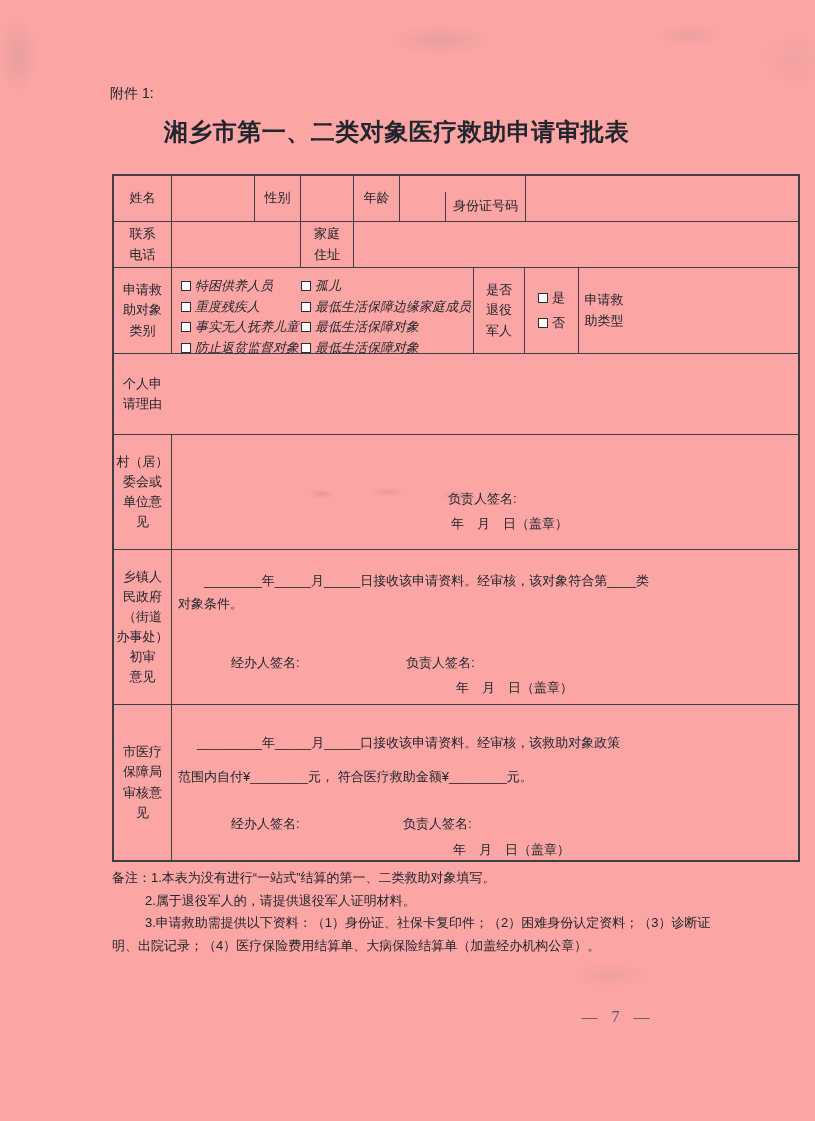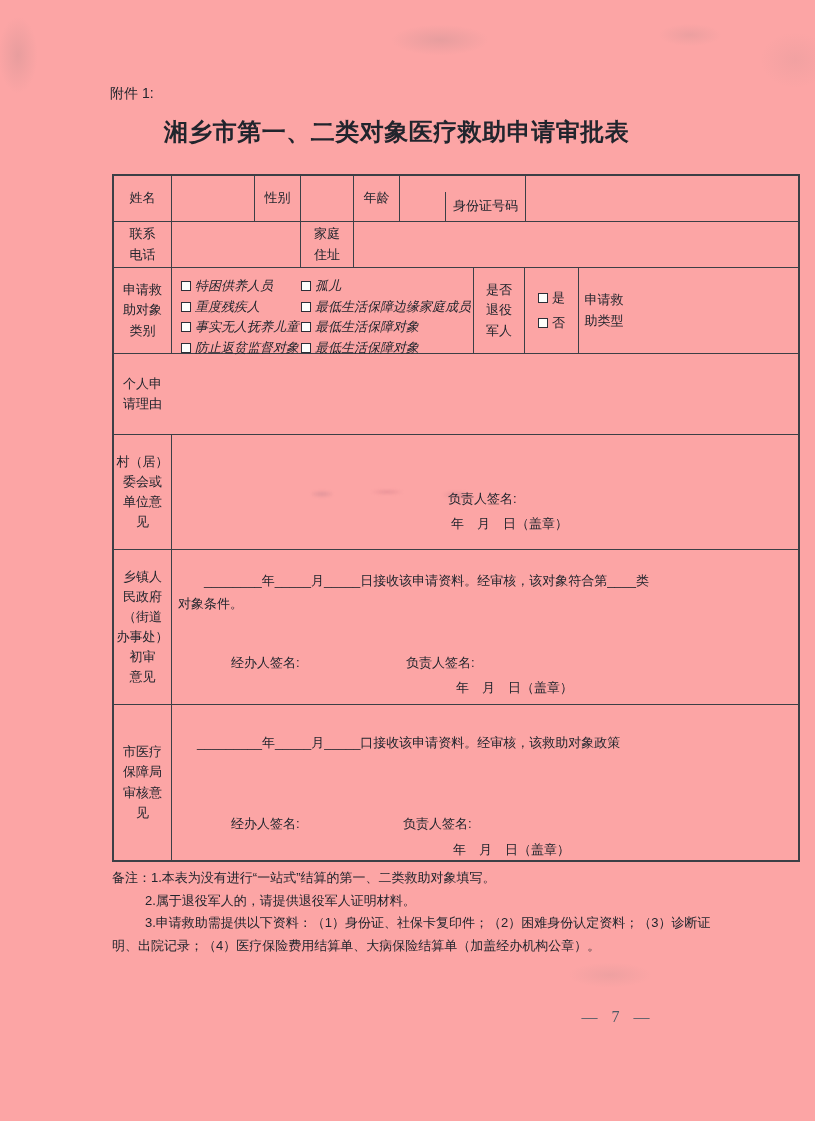--- a/index.html
+++ b/index.html
@@ -196,20 +196,21 @@
       </div>
     </div>
 
     <div class="trow r7">
       <div class="td lbl w57">市医疗
 保障局
 审核意
 见</div>
       <div class="td grow">
         <span class="abs" style="left:25px;top:29px;">_________年_____月_____口接收该申请资料。经审核，该救助对象政策</span>
+        <span class="abs" style="left:6px;top:63px;">范围内自付¥________元，  符合医疗救助金额¥________元。</span>
         <span class="abs" style="left:59px;top:110px;">经办人签名:</span>
         <span class="abs" style="left:231px;top:110px;">负责人签名:</span>
         <span class="abs" style="left:281px;top:136px;">年　月　日（盖章）</span>
       </div>
     </div>
 
   </div>
 
   <div class="notes">
     <div>备注：1.本表为没有进行“一站式”结算的第一、二类救助对象填写。</div>

